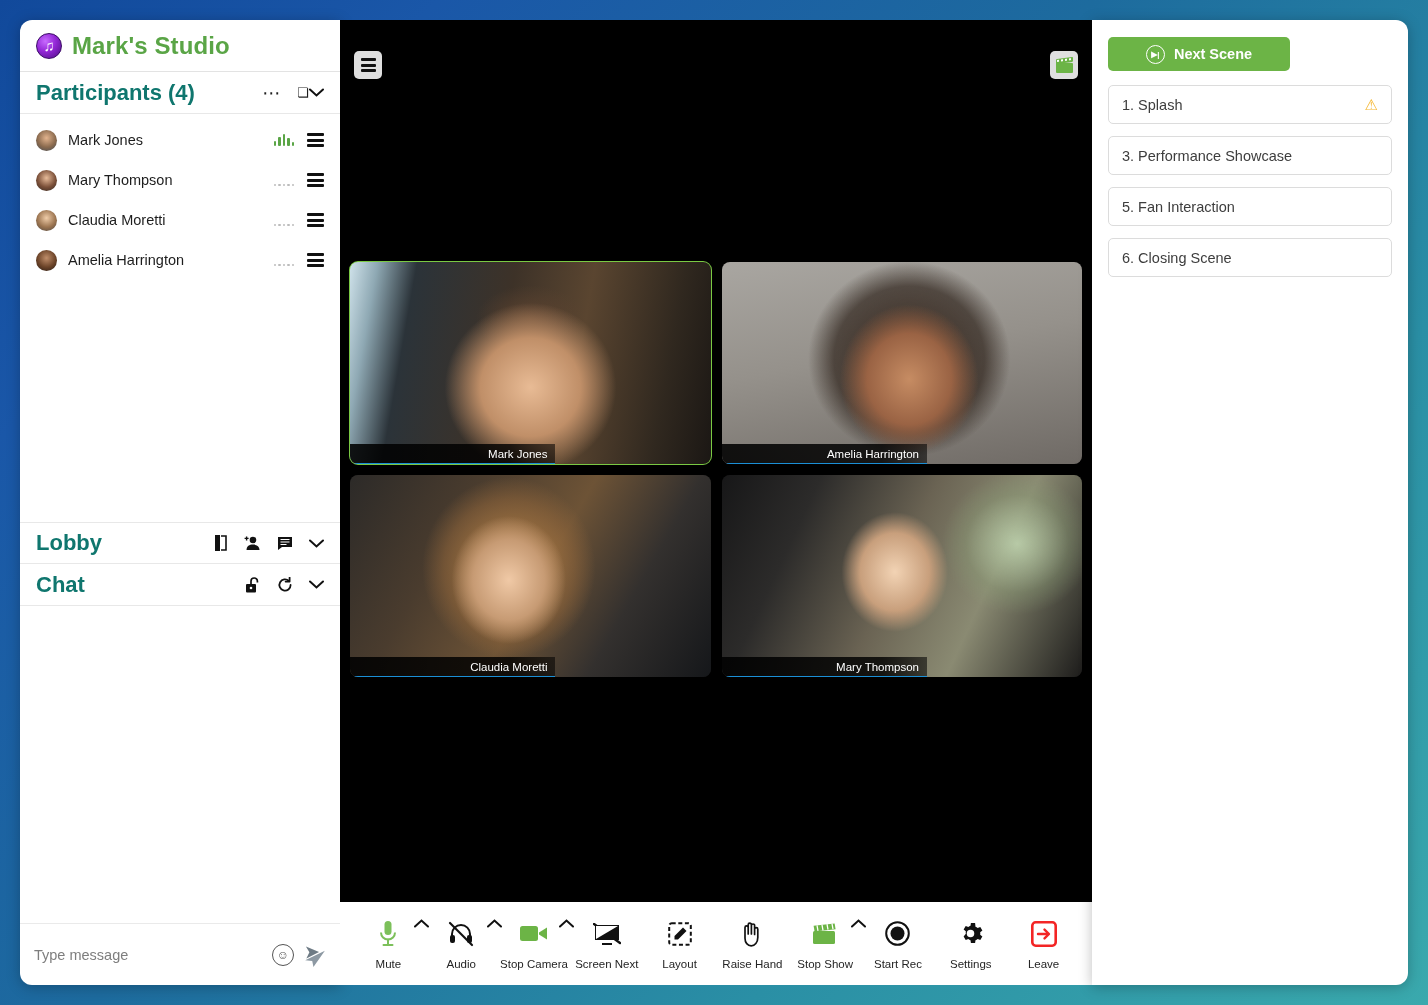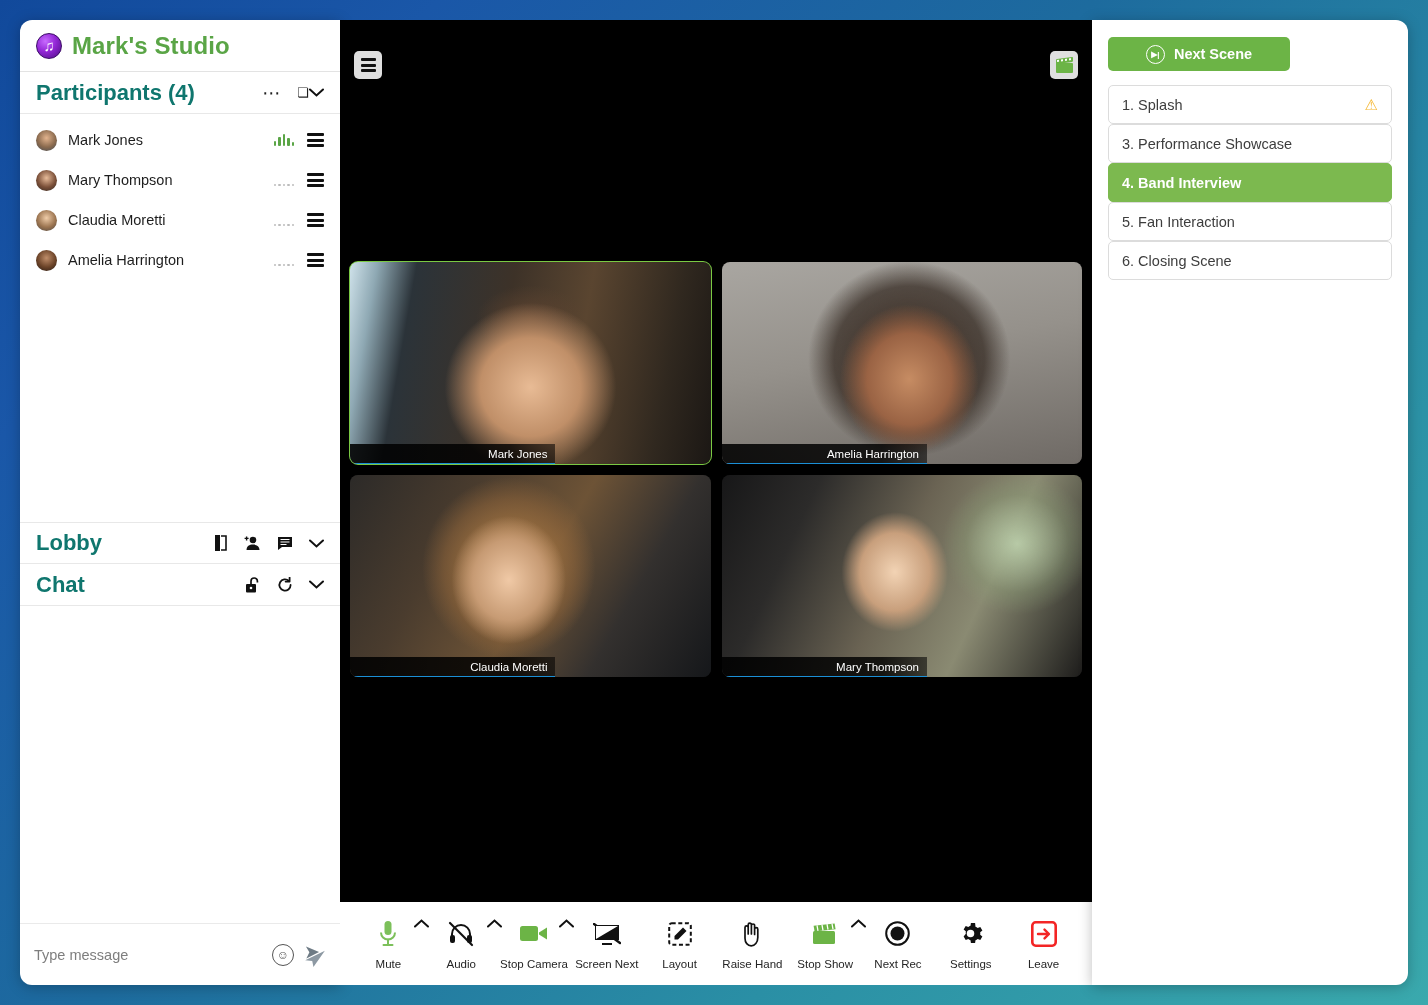--- a/index.html
+++ b/index.html
@@ -174,21 +174,21 @@
     border: none; border-radius: 5px; display: flex; align-items: center;
     justify-content: center; gap: 9px; cursor: pointer; margin: 3px 0 14px 0;
     font-family: "Liberation Sans", sans-serif; font-size: 14.5px; font-weight: bold;
   }
   .play-circle {
     width: 19px; height: 19px; border-radius: 50%; border: 1.8px solid #fff;
     display: flex; align-items: center; justify-content: center; font-size: 8px;
   }
   .scene {
     height: 39px; border: 1px solid #dcdcdc; border-radius: 5px;
-    display: flex; align-items: center; padding: 0 13px; margin-bottom: 0;
+    display: flex; align-items: center; padding: 0 13px; margin-bottom: 12px;
     font-size: 14.5px; color: #3d3d3d; cursor: pointer; background: #fff;
   }
   .scene .sname { flex: 1; }
   .scene.active { background: #7cb94f; border-color: #7cb94f; color: #fff; font-weight: bold; }
   .warn { color: #f5b731; font-size: 15px; line-height: 1; }
 </style>
 </head>
 <body>
 
 <div id="left-panel">
@@ -497,21 +497,21 @@
       </div>
     </div>
 
     <div class="tb-item">
       <div class="tb-ico">
         <svg class="ic" width="25" height="25" viewBox="0 0 25 25">
             <circle cx="12.5" cy="12.5" r="11.3" fill="none" stroke="#111" stroke-width="2"></circle>
             <circle cx="12.5" cy="12.5" r="7" fill="#111"></circle>
           </svg>
       </div>
-      <div class="lbl">Next Rec</div>
+      <div class="lbl">Start Rec</div>
     </div>
 
     <div class="tb-item">
       <div class="tb-ico">
         <svg class="ic" width="25" height="25" viewBox="0 0 24 24">
             <path fill="#111" d="M12 8a4 4 0 1 0 0 8 4 4 0 0 0 0-8zm9.4 4a7.4 7.4 0 0 0-.1-1.2l2.1-1.6-2-3.5-2.5 1a7.6 7.6 0 0 0-2.1-1.2L16.4 2h-4l-.4 2.5a7.6 7.6 0 0 0-2.1 1.2l-2.5-1-2 3.5 2.1 1.6a7.6 7.6 0 0 0 0 2.4L5.4 14.8l2 3.5 2.5-1a7.6 7.6 0 0 0 2.1 1.2l.4 2.5h4l.4-2.5a7.6 7.6 0 0 0 2.1-1.2l2.5 1 2-3.5-2.1-1.6c.06-.4.1-.8.1-1.2z"></path>
             <circle cx="12" cy="12" r="3.6" fill="#fff"></circle>
           </svg>
       </div>
       <div class="lbl">Settings</div>
@@ -538,23 +538,20 @@
   </button>
 
   <div>
     <div class="scene">
       <span class="sname">1. Splash</span>
       <span class="warn">⚠</span>
     </div>
     <div class="scene">
       <span class="sname">3. Performance Showcase</span>
     </div>
-    <div class="scene active">
-      <span class="sname">4. Band Interview</span>
-    </div>
     <div class="scene">
       <span class="sname">5. Fan Interaction</span>
     </div>
     <div class="scene">
       <span class="sname">6. Closing Scene</span>
     </div>
   </div>
 </div>
 
 </body></html>

